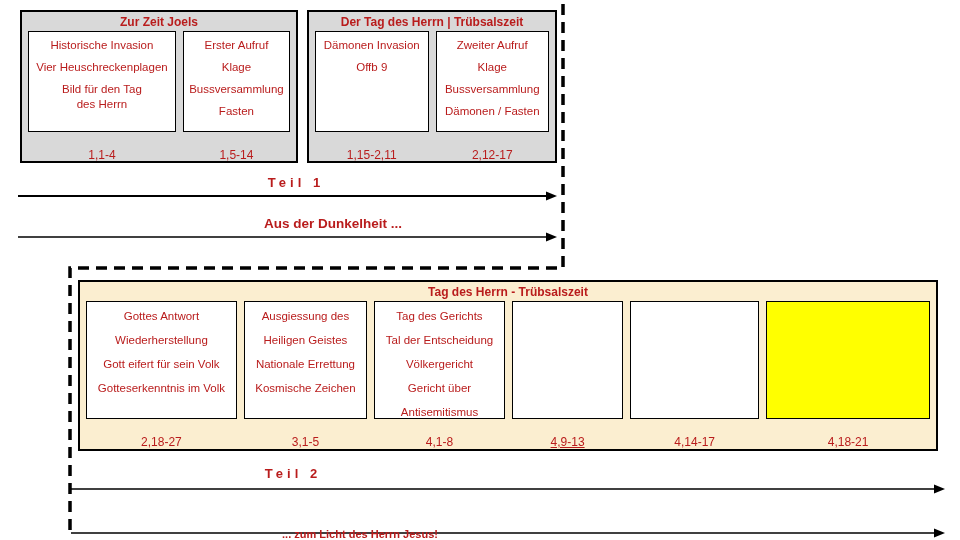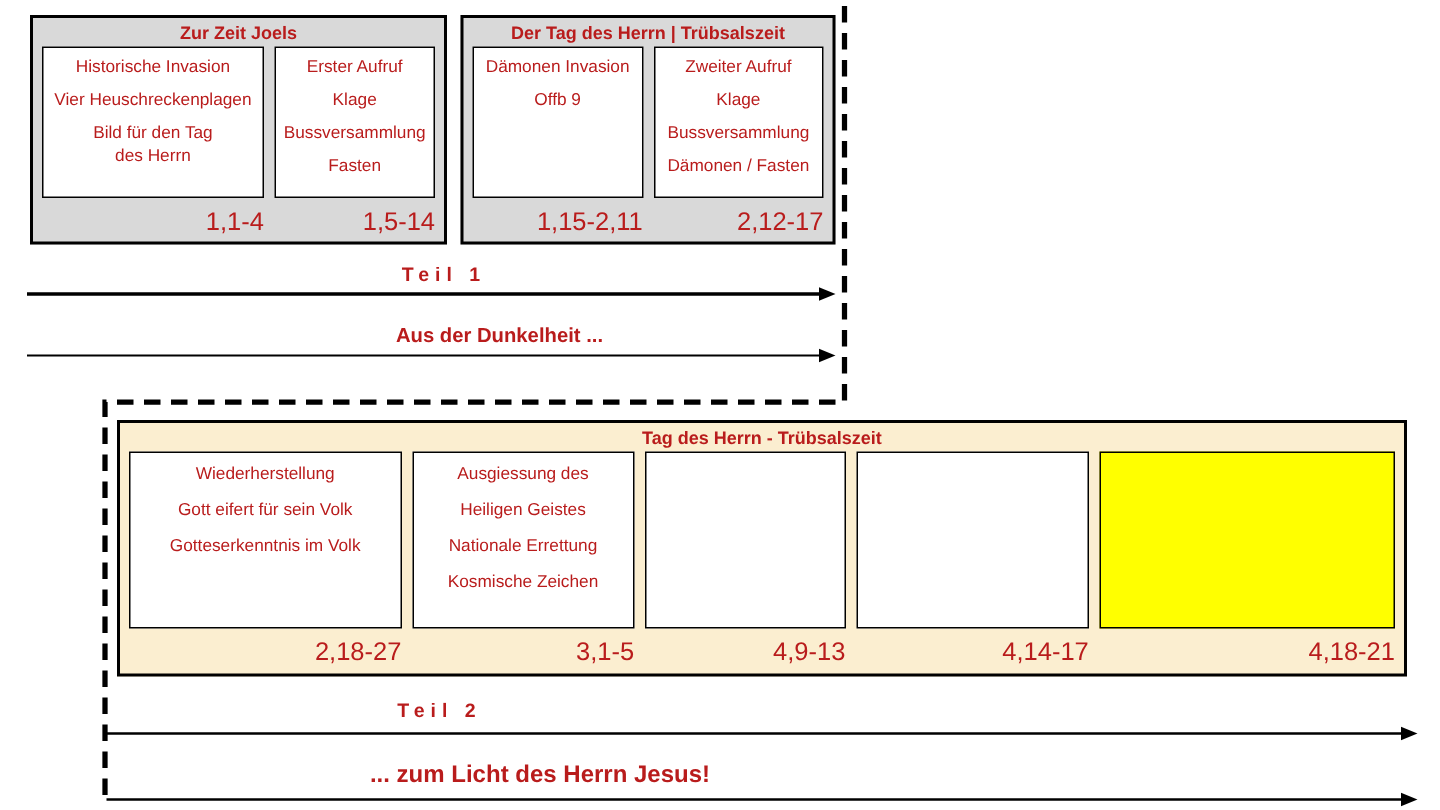--- a/index.html
+++ b/index.html
@@ -8,53 +8,53 @@
   .overlay{position:absolute;left:0;top:0;width:960px;height:540px;}
 
   
   .panel{position:absolute;border:2px solid #000;background:#D9D9D9;
          display:flex;flex-direction:column;box-sizing:border-box;}
   .ptitle{text-align:center;font-weight:bold;font-size:12px;padding:3px 0 2px 0;white-space:nowrap;}
   .pbody{display:flex;gap:7px;padding:0 6px;}
   .pcol{display:flex;flex-direction:column;min-width:0;}
   .ibox{background:#ffffff;border:1px solid #000;text-align:center;box-sizing:border-box;
         height:101px;padding-top:3px;overflow:hidden;}
-  .pref{text-align:right;font-size:17px;padding-top:6px;white-space:nowrap;}
+  .pref{text-align:center;font-size:12px;padding-top:16px;white-space:nowrap;}
   .ln{font-size:11.5px;line-height:15px;margin-top:7px;white-space:nowrap;}
   .ln.b{font-weight:normal;}
   .ln.t{margin-top:0;}
   .ln:first-child{margin-top:3px;}
 
   #panelA{left:20px;top:10px;width:278px;height:153px;}
   #panelA .c1{flex:58 1 0;}
   #panelA .c2{flex:42 1 0;}
   #panelB{left:307px;top:10px;width:250px;height:153px;}
   #panelB .pcol{flex:1 1 0;}
 
   
   #panelC{left:78px;top:280px;width:860px;height:171px;background:#FBEED0;}
   #panelC .ibox{height:118px;}
   #panelC .ln{margin-top:9px;}
   #panelC .ln:first-child{margin-top:4px;}
   #panelC .d1{flex:152 1 0;}
   #panelC .d2{flex:124 1 0;}
   #panelC .d3{flex:132 1 0;}
-  #panelC .d4{flex:112 1 0;}
+  #panelC .d4{flex:112 1 0;text-decoration:underline;}
   #panelC .d5{flex:130 1 0;}
   #panelC .d6{flex:165 1 0;}
   #panelC .hl .ibox{background:#FFFF00;}
 
   
   .flowlabel{position:absolute;transform:translateX(-50%);font-weight:bold;
              font-size:13px;white-space:nowrap;}
   .spaced{letter-spacing:4px;}
   #lblTeil1{left:296px;top:175px;}
   #lblDunkel{left:333px;top:216px;font-size:13.5px;}
   #lblTeil2{left:293px;top:466px;}
-  #lblLicht{left:360px;top:508px;font-size:16px;}
+  #lblLicht{left:360px;top:528px;font-size:11px;}
 </style>
 </head>
 <body>
 
 <div class="stage">
 
   <svg class="overlay" width="960" height="540" viewBox="0 0 960 540">
     <path d="M563 4 L563 268 L70 268 L70 534" fill="none" stroke="#000000" stroke-width="3.5" stroke-dasharray="11 7"></path>
 
     <g>
@@ -122,34 +122,45 @@
   </div>
 
   <div class="flowlabel spaced" id="lblTeil1">Teil 1</div>
   <div class="flowlabel" id="lblDunkel">Aus der Dunkelheit ...</div>
 
   <div class="panel" id="panelC">
     <div class="ptitle">Tag des Herrn - Trübsalszeit</div>
     <div class="pbody">
       <div class="pcol d1">
         <div class="ibox">
+          <div class="ln b">Gottes Antwort</div>
           <div class="ln">Wiederherstellung</div>
           <div class="ln">Gott eifert für sein Volk</div>
           <div class="ln">Gotteserkenntnis im Volk</div>
         </div>
         <div class="pref">2,18-27</div>
       </div>
       <div class="pcol d2">
         <div class="ibox">
           <div class="ln b">Ausgiessung des</div>
           <div class="ln b t">Heiligen Geistes</div>
           <div class="ln">Nationale Errettung</div>
           <div class="ln">Kosmische Zeichen</div>
         </div>
         <div class="pref">3,1-5</div>
+      </div>
+      <div class="pcol d3">
+        <div class="ibox">
+          <div class="ln b">Tag des Gerichts</div>
+          <div class="ln">Tal der Entscheidung</div>
+          <div class="ln">Völkergericht</div>
+          <div class="ln">Gericht über</div>
+          <div class="ln t">Antisemitismus</div>
+        </div>
+        <div class="pref">4,1-8</div>
       </div>
       <div class="pcol d4">
         <div class="ibox"></div>
         <div class="pref">4,9-13</div>
       </div>
       <div class="pcol d5">
         <div class="ibox"></div>
         <div class="pref">4,14-17</div>
       </div>
       <div class="pcol d6 hl">

